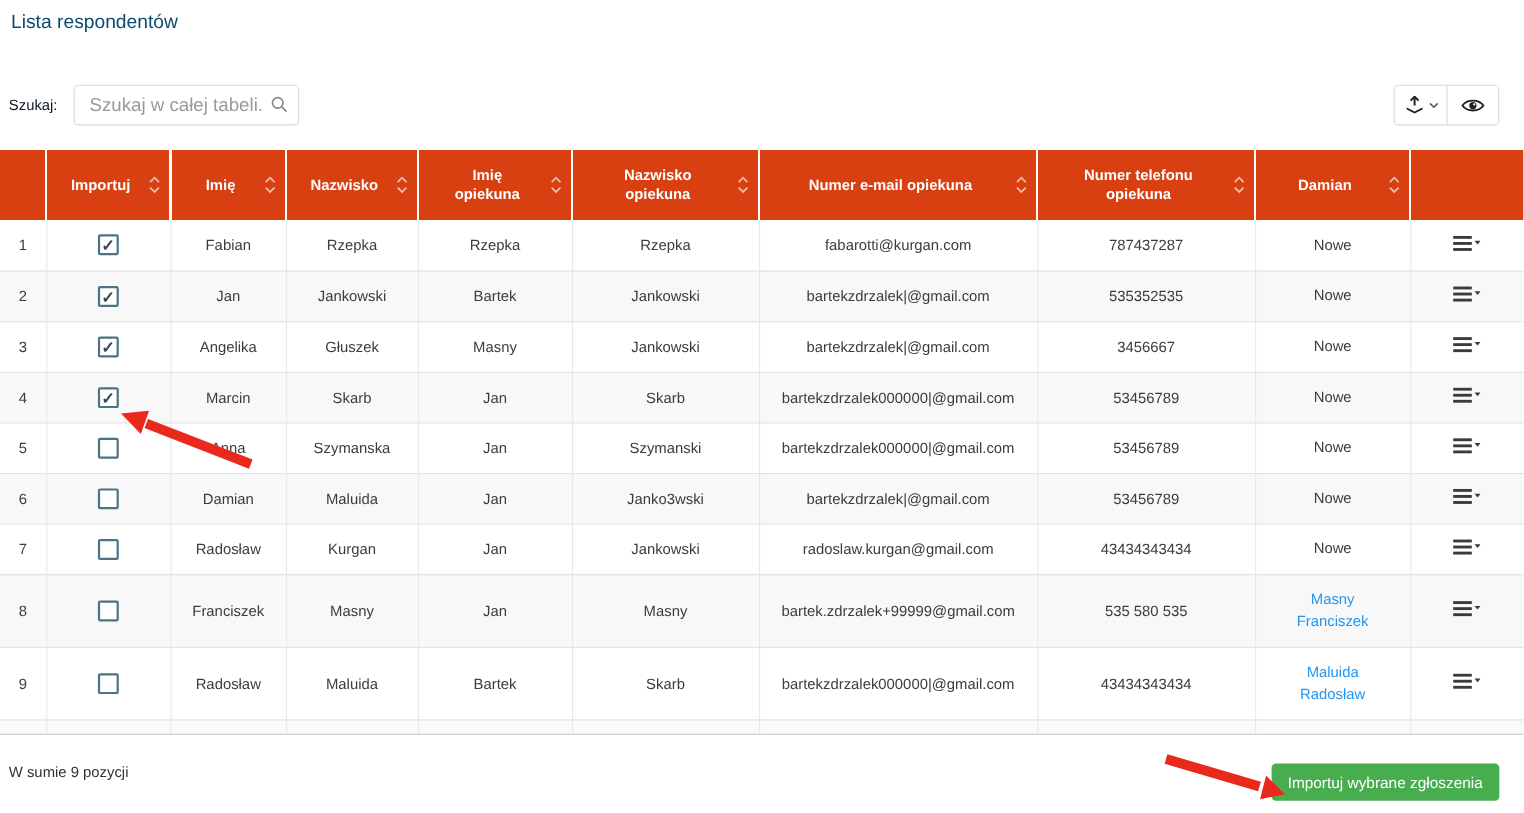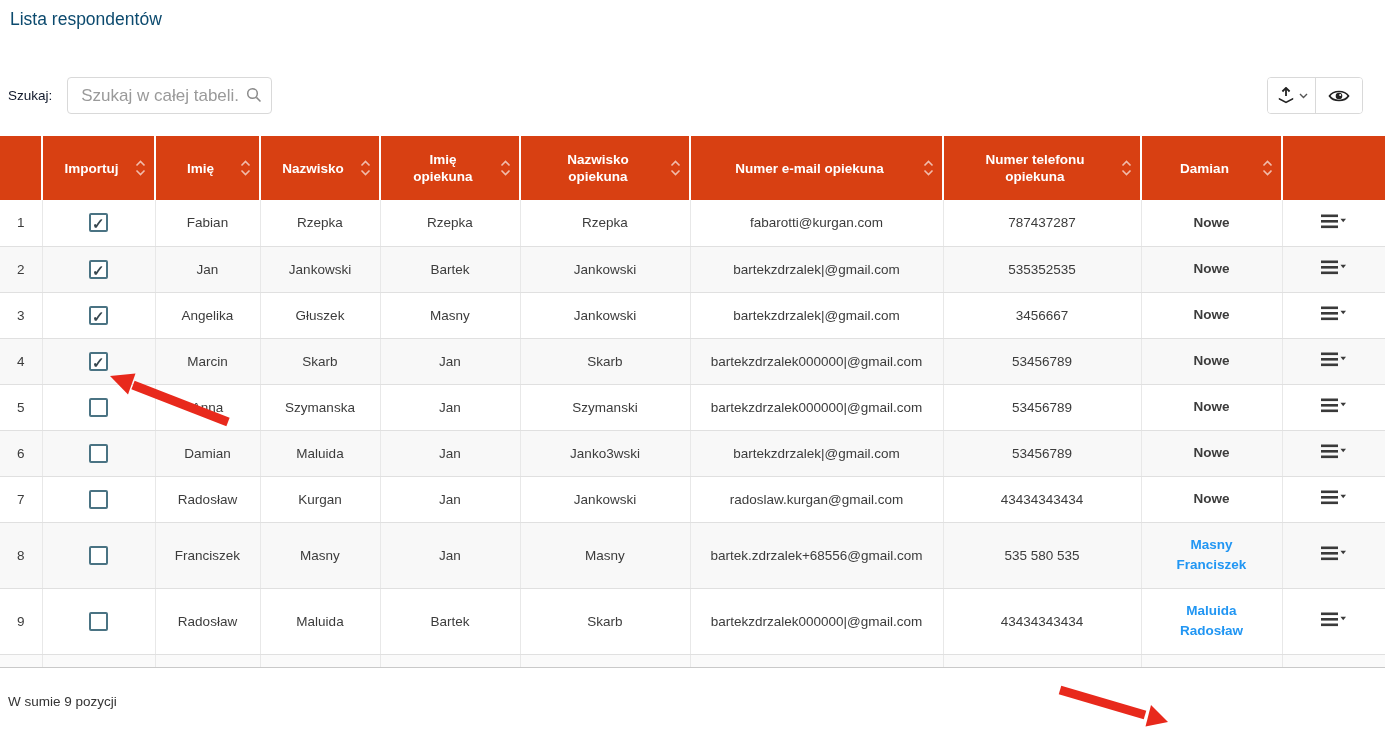--- a/index.html
+++ b/index.html
@@ -35,21 +35,21 @@
   tbody td:last-child { border-right:none; }
   tbody tr:nth-child(even) td { background:#f8f8f8; }
   tbody tr.tall td { height:66px; }
   tbody tr.filler td { height:13px; background:#fafafa; border-bottom:1px solid #c9c9c9; }
 
   .cb { display:inline-block; width:19px; height:19px; border:2px solid #4a7383; border-radius:2px;
     background:#fff; cursor:pointer; position:relative; vertical-align:middle; }
   .cb.checked::after { content:"✓"; position:absolute; left:1px; top:-1px; font-size:15px;
     font-weight:700; color:#37474f; line-height:19px; }
 
-  .status-cell span { display:block; line-height:20px;font-weight:bold; }
+  .status-cell span { display:block; line-height:20px; }
   .status-cell.link span { color:#2196f3; cursor:pointer; }
 
   .menu-btn { background:none; border:none; cursor:pointer; padding:4px; }
 
   .footer { display:flex; margin-top:26px; padding:0 22px 0 8px; }
   .summary { font-size:13.5px; color:#333; }
   .import-btn { margin-left:auto; height:34px; padding:0 15px; background:#47ad4e; color:#fff;
     border:none; border-radius:4px; font-size:14px; cursor:pointer;
     font-family:"Liberation Sans", sans-serif; }
 
@@ -311,21 +311,21 @@
                 <path d="M19.5 4.8 L25 4.8 L22.2 8.2 Z" fill="#3a3a3a"></path>
               </svg></button></td>
       </tr>
       <tr class="tall">
         <td>8</td>
         <td><span class="cb"></span></td>
         <td>Franciszek</td>
         <td>Masny</td>
         <td>Jan</td>
         <td>Masny</td>
-        <td>bartek.zdrzalek+68556@gmail.com</td>
+        <td>bartek.zdrzalek+99999@gmail.com</td>
         <td>535 580 535</td>
         <td class="status-cell link">
             <span>Masny</span>
             <span>Franciszek</span>
           </td>
         <td><button class="menu-btn"><svg width="25" height="15" viewBox="0 0 25 15">
                 <rect x="0" y="0.5" width="17" height="2.6" fill="#3a3a3a"></rect>
                 <rect x="0" y="6" width="17" height="2.6" fill="#3a3a3a"></rect>
                 <rect x="0" y="11.5" width="17" height="2.6" fill="#3a3a3a"></rect>
                 <path d="M19.5 4.8 L25 4.8 L22.2 8.2 Z" fill="#3a3a3a"></path>
@@ -361,20 +361,21 @@
           <td></td>
           <td></td>
           <td></td>
           <td></td>
       </tr>
     </tbody>
   </table>
 
   <div class="footer">
     <span class="summary">W sumie 9 pozycji</span>
+    <button class="import-btn">Importuj wybrane zgłoszenia</button>
   </div>
 
   <svg class="arrows" width="1385" height="739" viewBox="0 0 1385 739">
     <g>
       <line x1="228" y1="413" x2="133" y2="376" stroke="#e8291c" stroke-width="9"></line>
       <polygon points="110,367 135.5,364.5 128,385.5" fill="#e8291c"></polygon>
     </g>
     <g>
       <line x1="1060" y1="681" x2="1145" y2="706" stroke="#e8291c" stroke-width="9"></line>
       <polygon points="1168,713 1145.5,717.5 1151,696" fill="#e8291c"></polygon>

